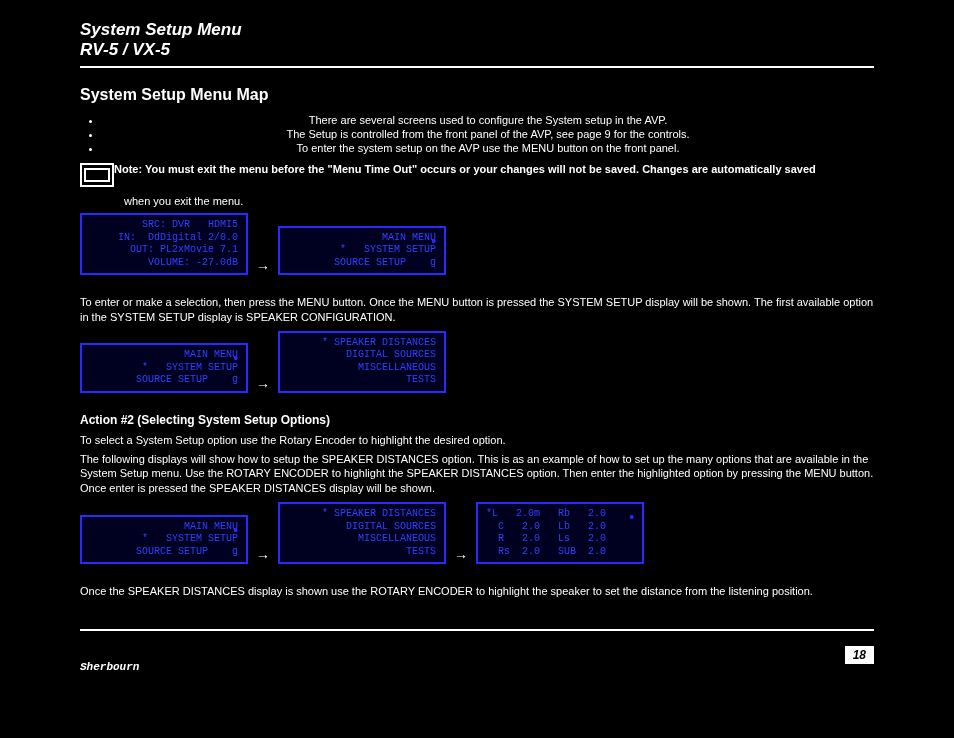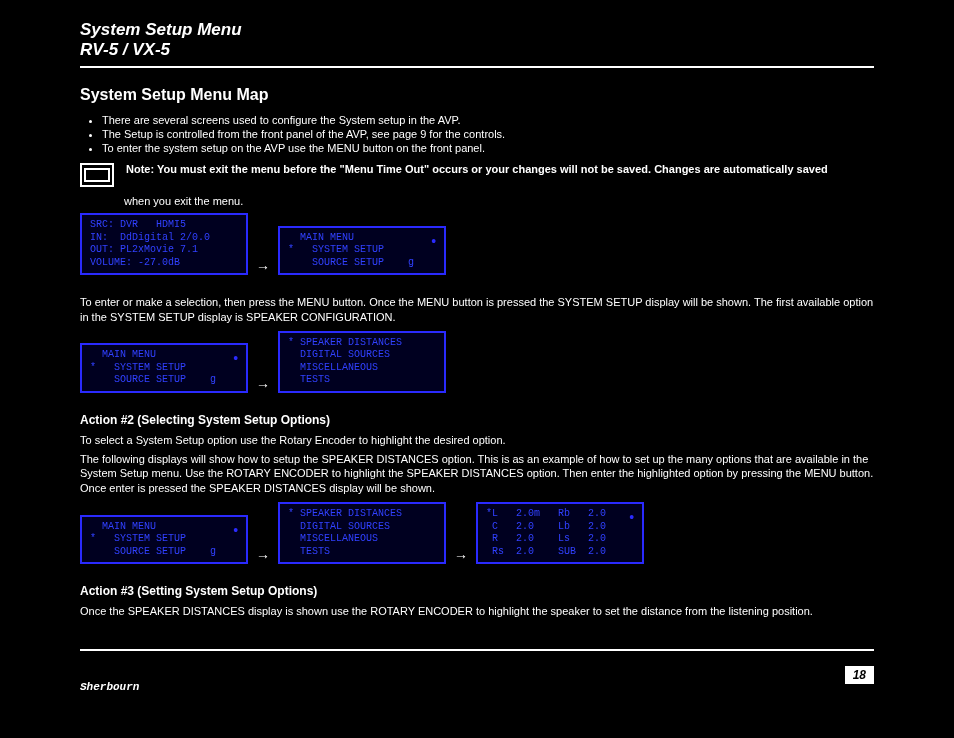--- a/index.html
+++ b/index.html
@@ -30,29 +30,30 @@
   }
   .section-title {
     font-family: "Arial Black", Arial, sans-serif;
     font-weight: 900;
     font-size: 16px;
     margin: 6px 0 10px 0;
   }
   ul.bullets {
     margin: 2px 0 8px 0;
     padding-left: 22px;
+    text-align: center;
   }
   ul.bullets li {
     margin: 2px 0;
     font-size: 11px;
   }
   .note-row {
     display: flex;
     align-items: flex-start;
-    gap: 12px;
+    gap: 0;
     margin: 4px 0 8px 0;
   }
   .note-icon {
     width: 30px;
     height: 20px;
     border: 2px solid #fff;
     display: flex;
     align-items: center;
     justify-content: center;
     flex-shrink: 0;
@@ -104,20 +105,21 @@
   }
   .lcd .dot {
     position: absolute;
     right: 6px;
     top: 6px;
     color: #2a2aff;
     font-size: 14px;
   }
   .lcd .line {
     white-space: pre;
+    text-align: right;
   }
   .step-heading {
     font-family: "Arial Black", Arial, sans-serif;
     font-weight: 900;
     font-size: 12px;
     margin: 8px 0 6px 0;
   }
   .para {
     font-size: 11px;
     line-height: 1.35;
@@ -248,21 +250,20 @@
         <div class="col">
           <div class="line">Rb   2.0</div>
           <div class="line">Lb   2.0</div>
           <div class="line">Ls   2.0</div>
           <div class="line">SUB  2.0</div>
         </div>
       </div>
     </div>
   </div>
 
-  <div class="step-heading">Action #3 (Setting System Setup Options)</div>
   <div class="para">Once the SPEAKER DISTANCES display is shown use the ROTARY ENCODER to highlight the speaker to set the distance from the listening position.</div>
 
   <div class="footer">
     <span class="footer-left">Sherbourn</span>
     <span class="footer-page">
       <span class="num">18</span>
     </span>
   </div>
 </div>
 

